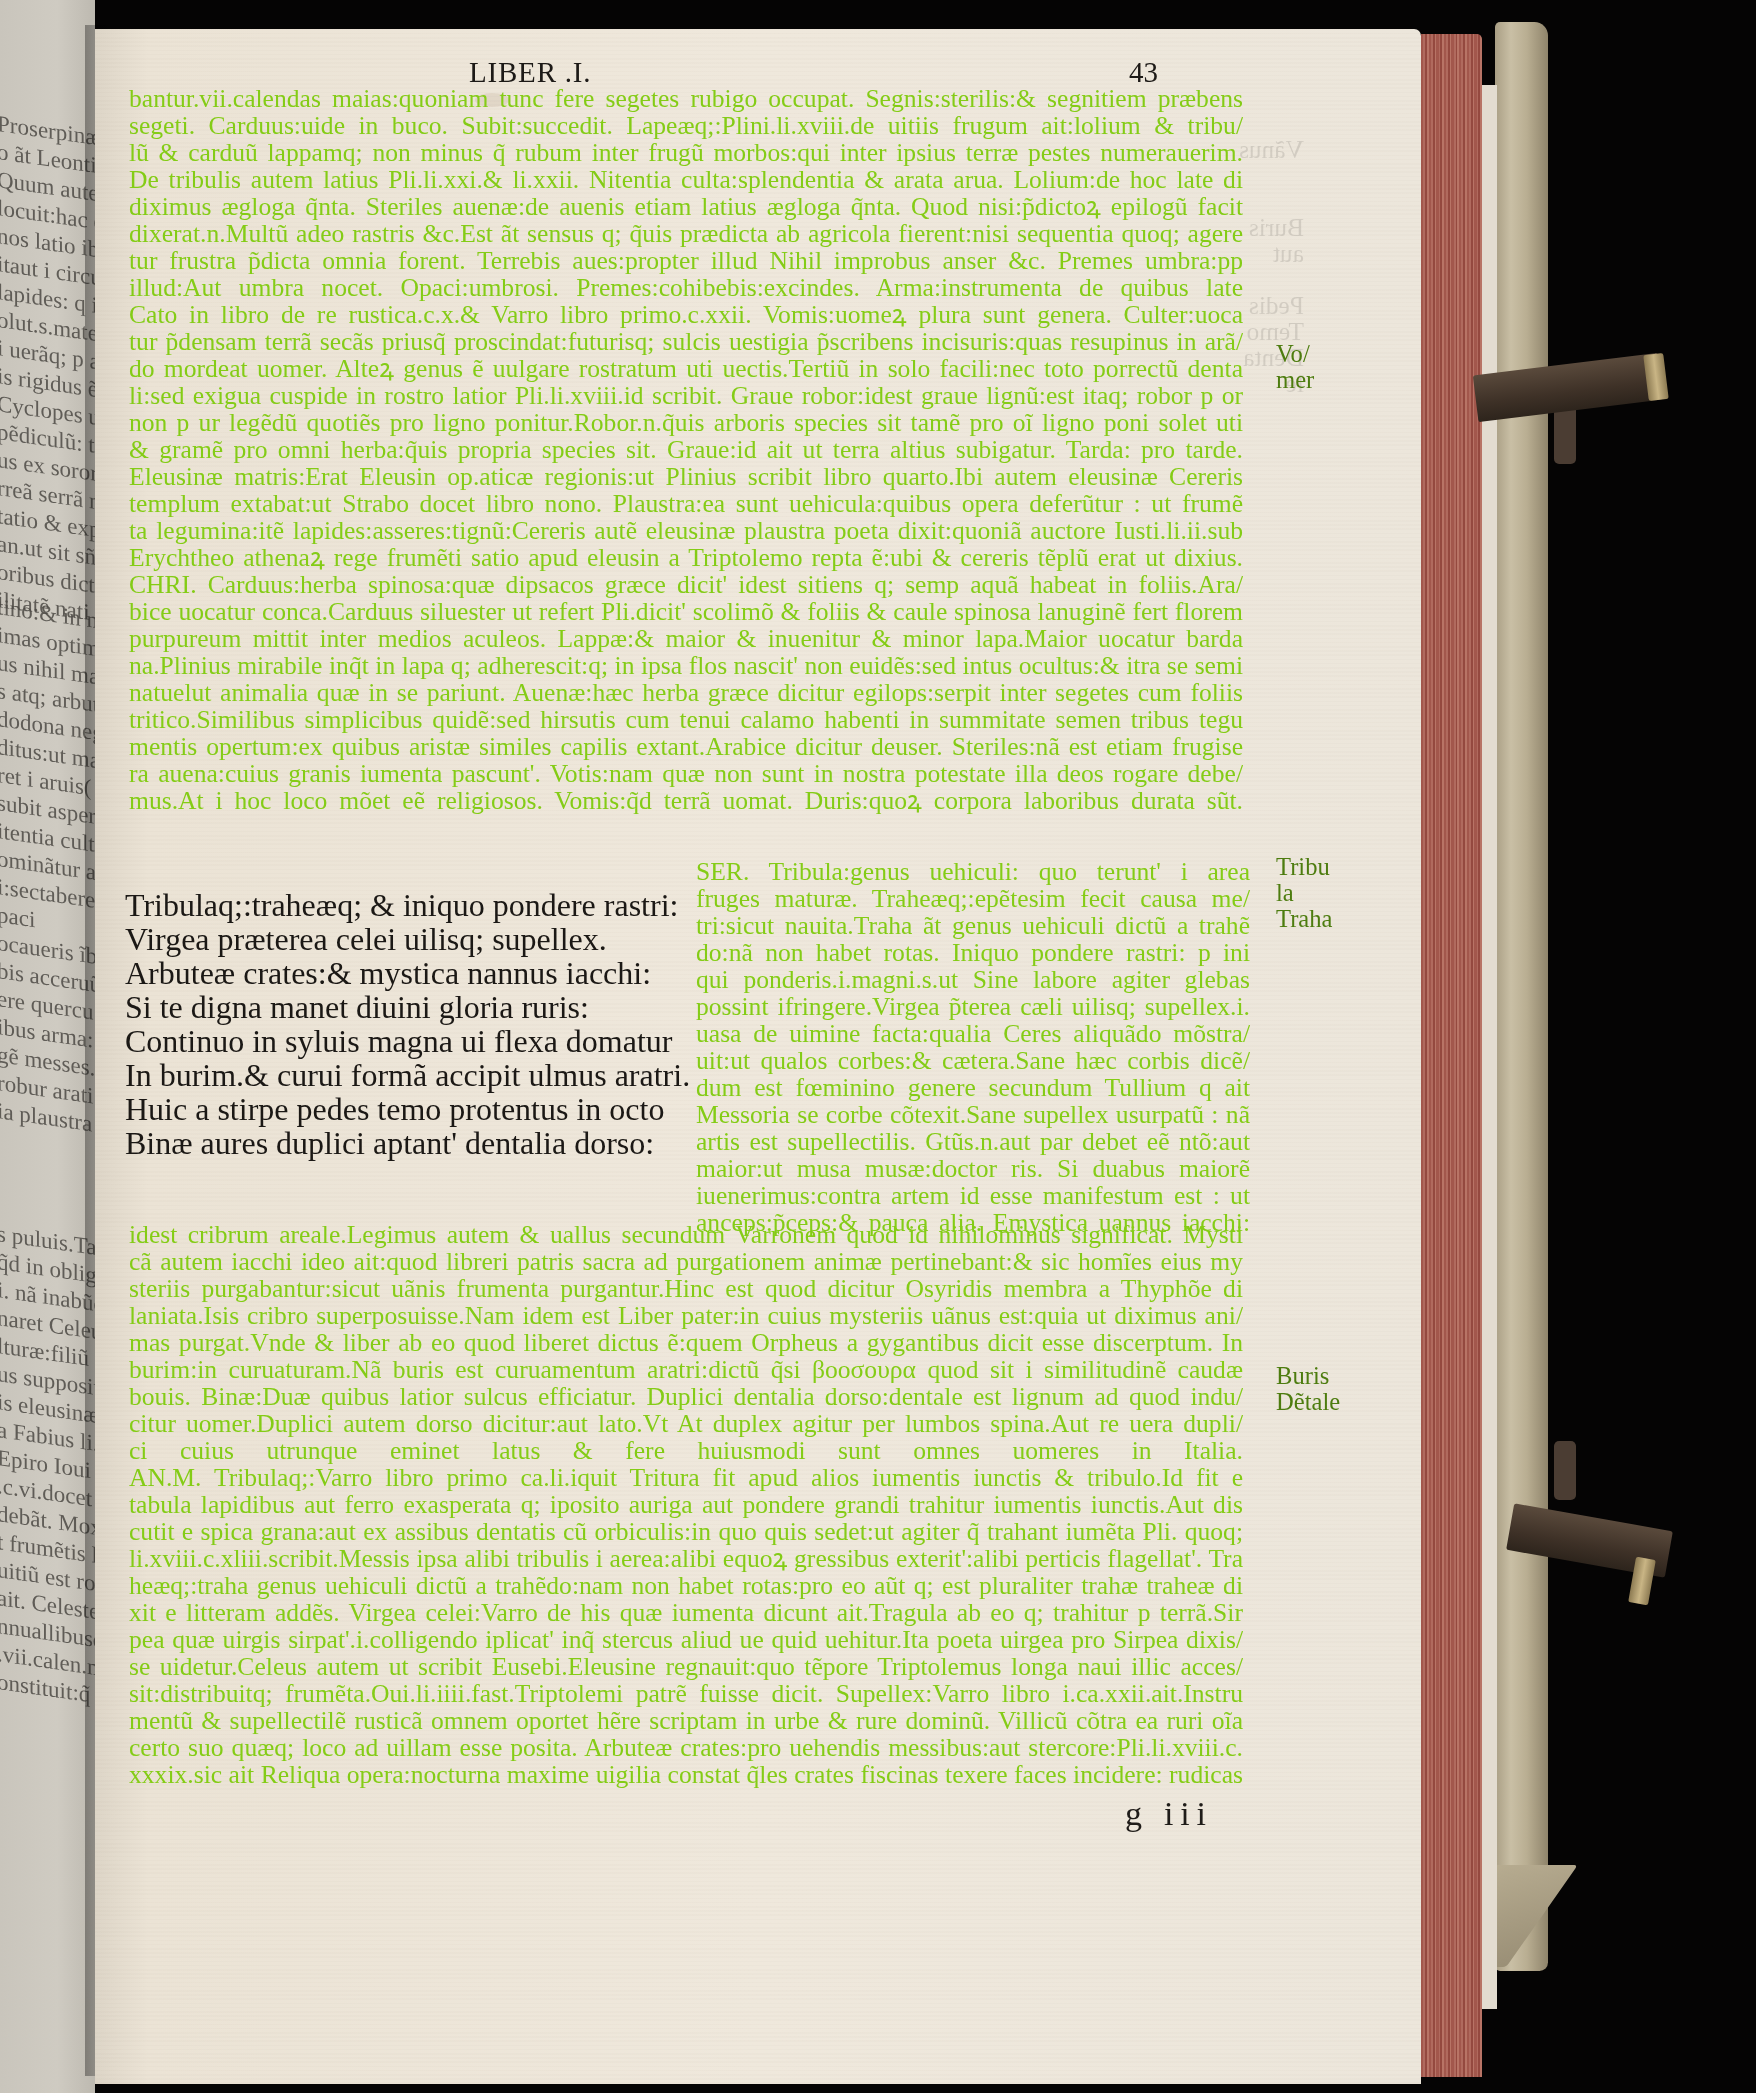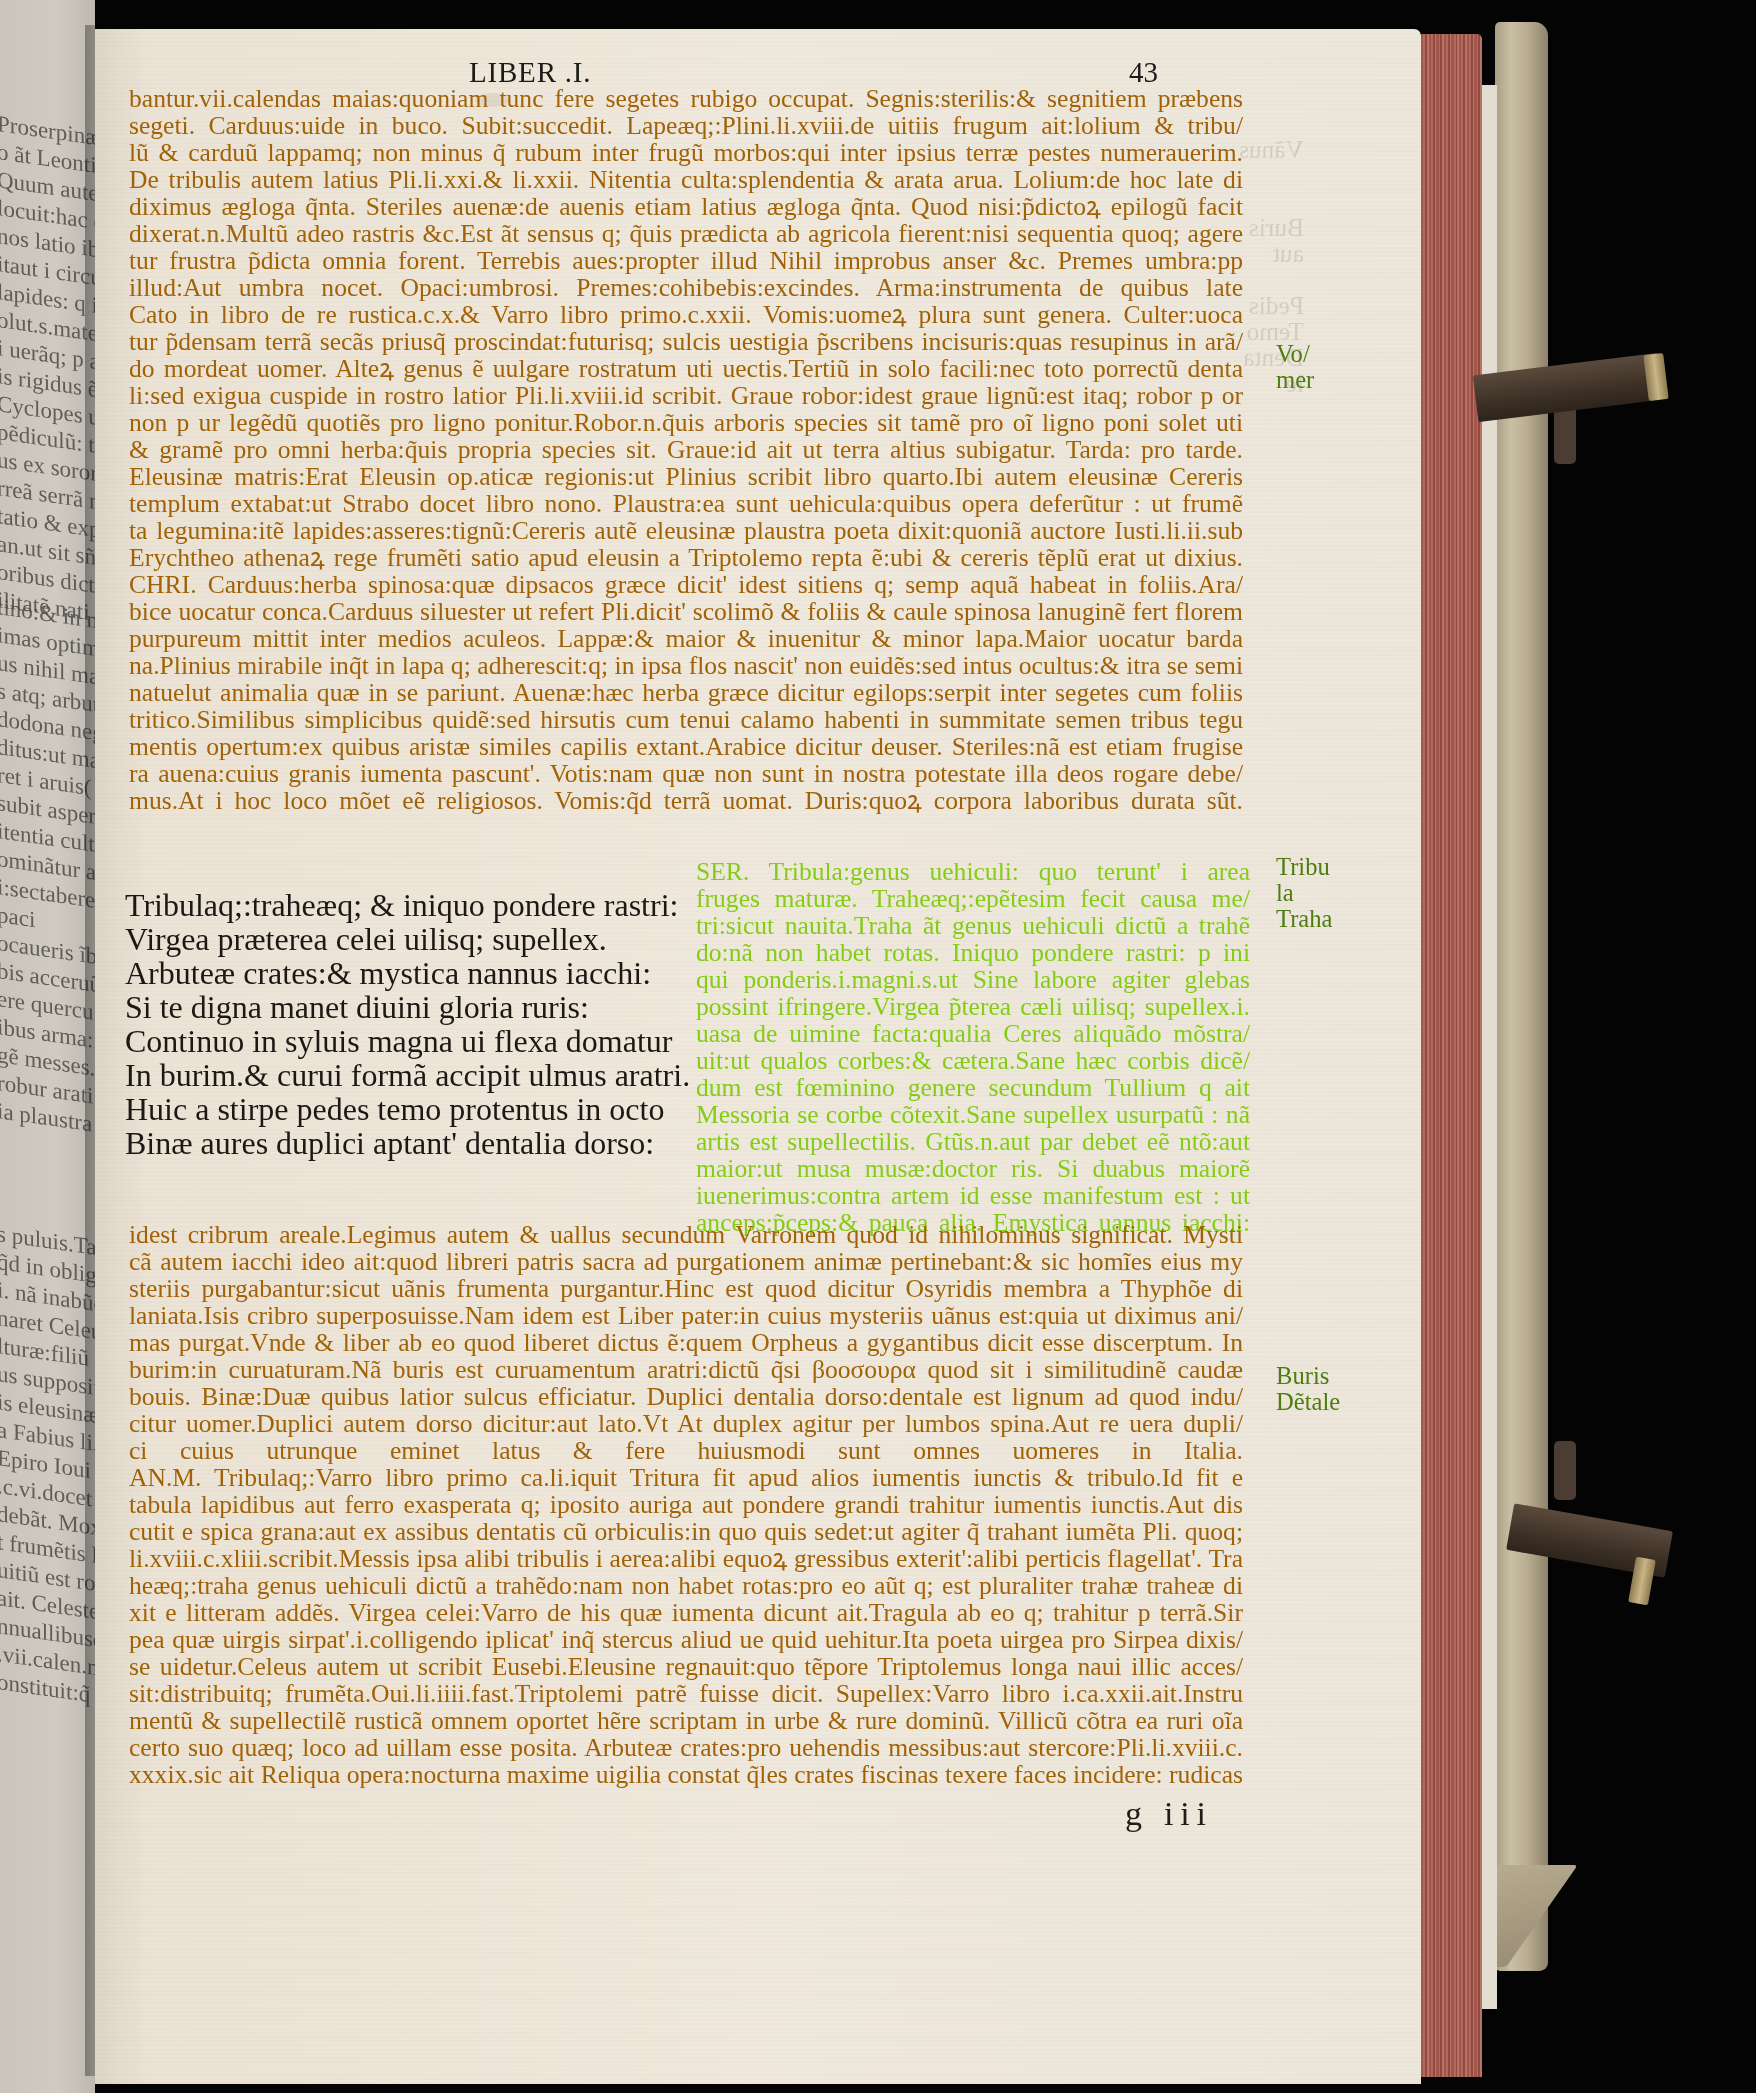--- a/index.html
+++ b/index.html
@@ -74,21 +74,21 @@
     position:absolute; top:56px; left:469px;
     font-family:"Liberation Serif", serif; font-size:29px; color:#1d1a17; letter-spacing:0.8px;
   }
   .folio {
     position:absolute; top:56px; left:1129px;
     font-family:"Liberation Serif", serif; font-size:29px; color:#1d1a17;
   }
   .prose {
     position:absolute; left:129px; width:1114px;
     font-family:"Liberation Serif", serif; font-size:25.6px; line-height:27px;
-    color:#a16207; text-align:justify; text-align-last:justify;
+    color:#84cc16; text-align:justify; text-align-last:justify;
   }
   .prose .line { display:block; white-space:nowrap; overflow:hidden; text-align:justify; text-align-last:justify; height:27px; }
   .verse {
     position:absolute; left:125px; top:888px; width:559px;
     font-family:"Liberation Serif", serif; font-size:32px; line-height:34px; color:#1b1815;
   }
   .verse .line { display:block; white-space:nowrap; }
   .ser-col {
     position:absolute; left:688px; top:858px; width:554px;
     font-family:"Liberation Serif", serif; font-size:25.6px; line-height:27px; color:#84cc16;margin-left:8px;

